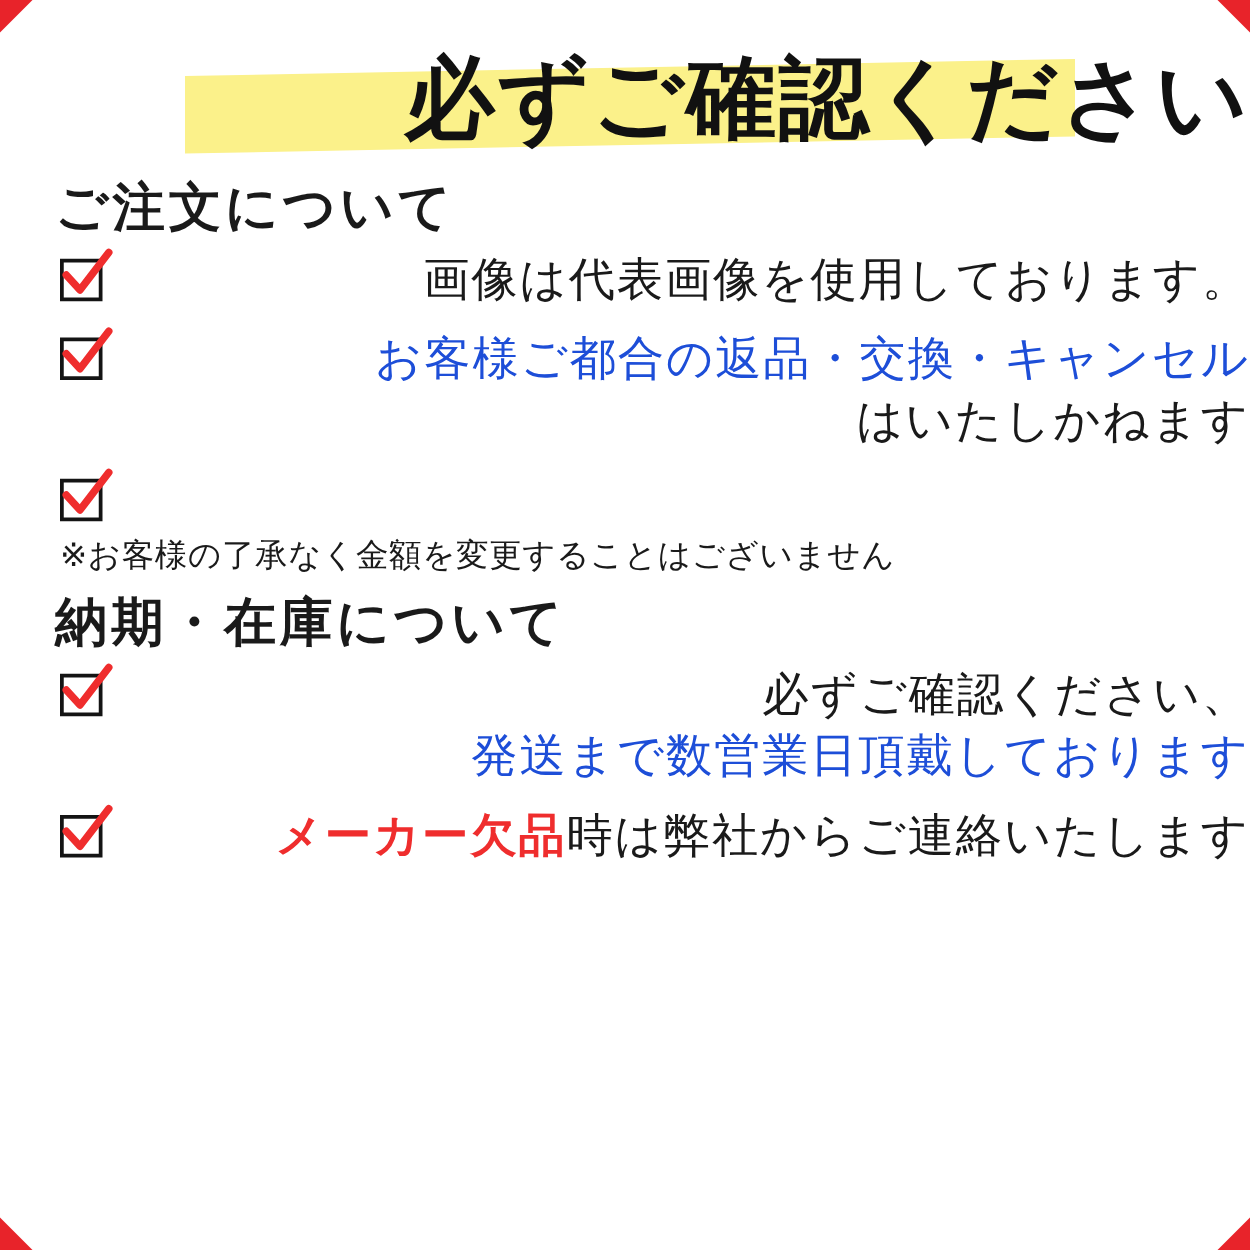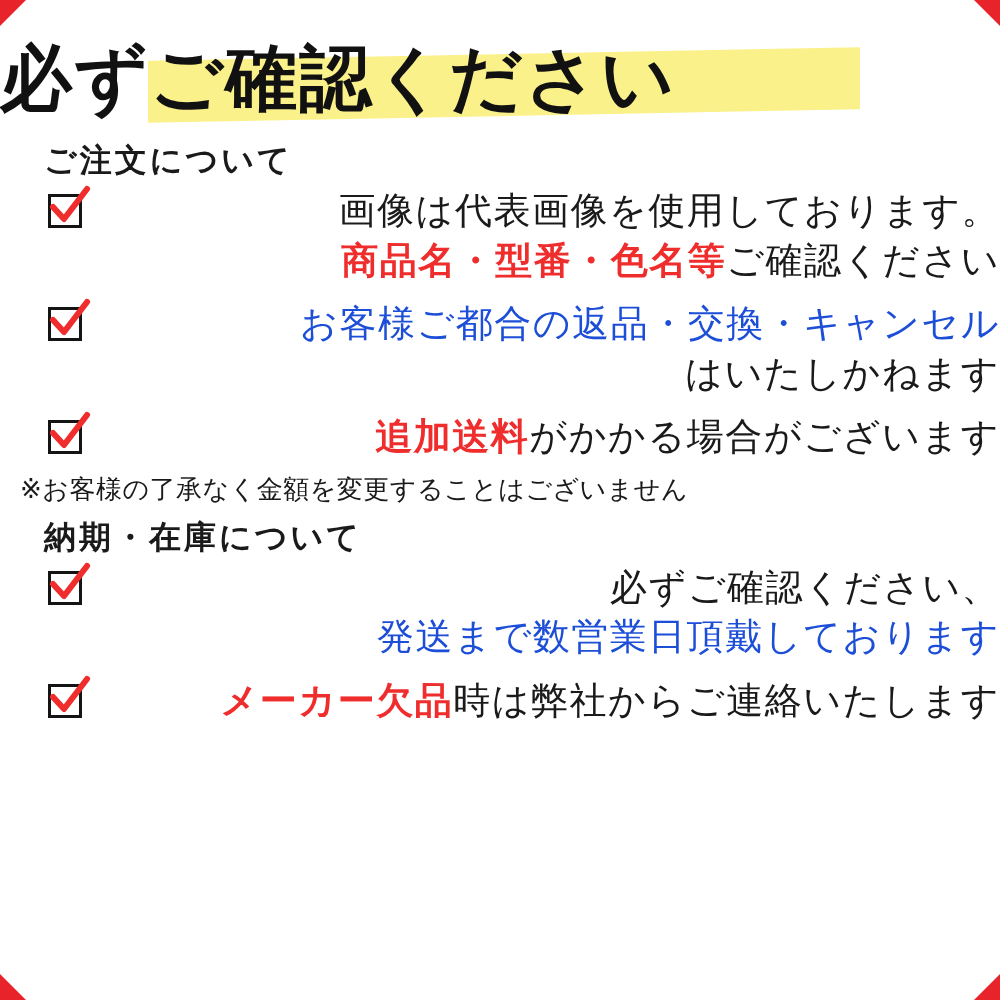--- a/index.html
+++ b/index.html
@@ -59,34 +59,34 @@
     left: 148px;
     top: 54px;
     width: 712px;
     height: 62px;
     background: #fbf18a;
     transform: skewY(-1.1deg);
   }
   .title-text {
     position: absolute;
     left: 0;
-    right: 12px;
+    right: 0;
     top: 42px;
-    text-align: left;
+    text-align: right;
     font-size: 72px;
     font-weight: 700;
     letter-spacing: 2px;
     color: #111111;
     line-height: 1;
     white-space: nowrap;
   }
 
   
   .section-head {
-    font-size: 32px;
+    font-size: 42px;
     font-weight: 700;
     color: #1a1a1a;
     letter-spacing: 3px;
     margin: 0 0 6px 44px;
     line-height: 1.25;
   }
   .section-head.second {
   }
 
   
@@ -128,21 +128,21 @@
     font-weight: 400;
   }
   .line .red {
     color: #ef2d2d;
     font-weight: 700;
   }
   .note {
     font-size: 26px;
     letter-spacing: 0.5px;
     color: #1a1a1a;
-    margin-left: 20px;
+    margin-left: 48px;
     margin-top: -4px;
     margin-bottom: 10px;
     white-space: nowrap;
   }
 </style>
 </head>
 <body>
 
 <div class="page">
 
@@ -159,21 +159,20 @@
   <div class="section-head">ご注文について</div>
 
   <div class="item">
     <span class="check">
       <svg viewBox="0 0 44 44" aria-hidden="true">
         <path d="M6 22 L17 34 L40 4" fill="none" stroke="#ef2d2d" stroke-width="6" stroke-linecap="round" stroke-linejoin="round"></path>
       </svg>
     </span>
     <span class="lines">
       <div class="line">画像は代表画像を使用しております。</div>
-      <div class="line"><span class="red">商品名・型番・色名等</span><span>ご確認ください</span></div>
     </span>
   </div>
 
   <div class="item">
     <span class="check">
       <svg viewBox="0 0 44 44" aria-hidden="true">
         <path d="M6 22 L17 34 L40 4" fill="none" stroke="#ef2d2d" stroke-width="6" stroke-linecap="round" stroke-linejoin="round"></path>
       </svg>
     </span>
     <span class="lines">
@@ -182,21 +181,20 @@
     </span>
   </div>
 
   <div class="item">
     <span class="check">
       <svg viewBox="0 0 44 44" aria-hidden="true">
         <path d="M6 22 L17 34 L40 4" fill="none" stroke="#ef2d2d" stroke-width="6" stroke-linecap="round" stroke-linejoin="round"></path>
       </svg>
     </span>
     <span class="lines">
-      <div class="line"><span class="red">追加送料</span><span>がかかる場合がございます</span></div>
     </span>
   </div>
 
   <div class="note">※お客様の了承なく金額を変更することはございません</div>
 
   <div class="section-head second">納期・在庫について</div>
 
   <div class="item">
     <span class="check">
       <svg viewBox="0 0 44 44" aria-hidden="true">

